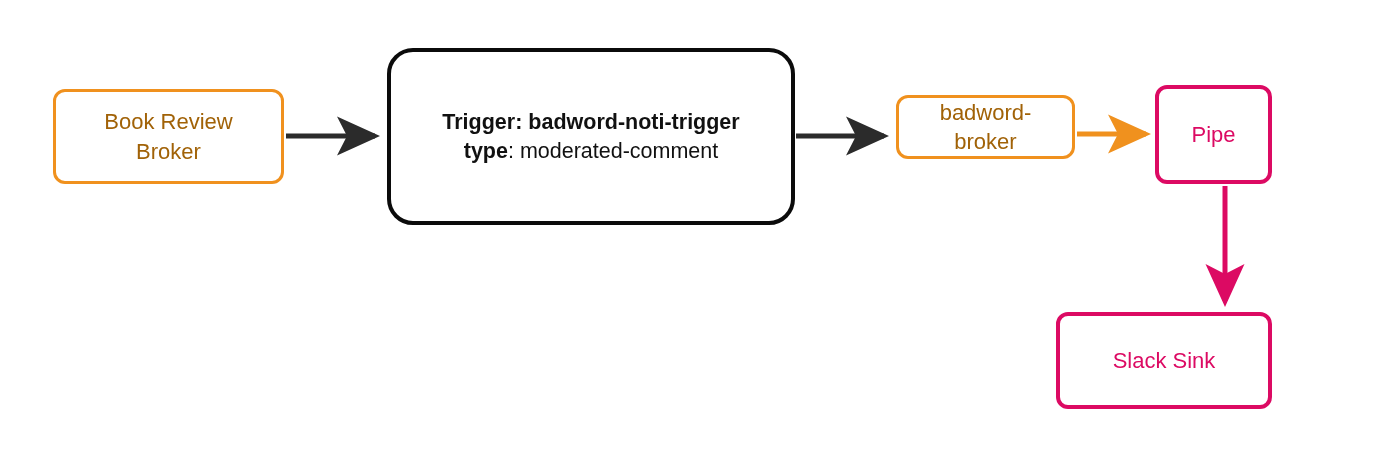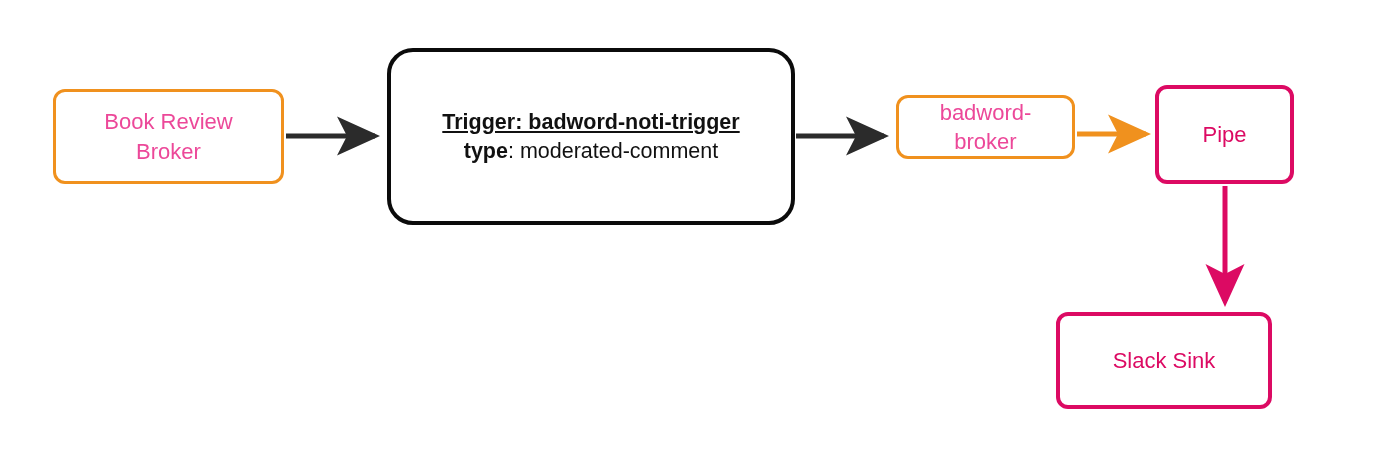--- a/index.html
+++ b/index.html
@@ -38,21 +38,21 @@
   .node-label {
     display: block;
     width: 100%;
     padding: 0 6px;
     box-sizing: border-box;
   }
   
   .node.orange {
     border: 3px solid #F0911E;
     border-radius: 12px;
-    color: #ec4899;
+    color: #a16207;
     font-size: 22px;
   }
   
   .node.black {
     border: 4px solid #0b0b0b;
     border-radius: 26px;
     color: #111111;
     font-size: 21.5px;
   }
   
@@ -61,21 +61,21 @@
     border-radius: 12px;
     color: #DC0A63;
     font-size: 22px;
   }
   .trig-line {
     display: block;
     white-space: nowrap;
   }
   .trig-line b { font-weight: 700; }
   .trig-line span { font-weight: 400; }
-  .trig-line.all-bold { font-weight: 700; text-decoration: underline; }
+  .trig-line.all-bold { font-weight: 700; }
 </style>
 </head>
 <body>
 
 <div id="canvas">
 
   <svg class="edges" viewBox="0 0 1375 465">
     <defs>
       <marker id="arrow-dark" markerWidth="9" markerHeight="9" refX="7.6" refY="4.5" orient="auto" markerUnits="strokeWidth">
         <path d="M0,0.6 L8.6,4.5 L0,8.4 L2,4.5 Z" fill="#2b2b2b"></path>
@@ -115,21 +115,21 @@
     </span>
   </div>
 
   <div class="node orange" style="left:896px; top:95px; width:179px; height:64px;">
     <span class="node-label">
       <span class="trig-line">badword-</span>
       <span class="trig-line">broker</span>
     </span>
   </div>
 
-  <div class="node pink" style="left:1155px; top:85px; width:139px; height:99px;">
+  <div class="node pink" style="left:1155px; top:85px; width:117px; height:99px;">
     <span class="node-label">Pipe</span>
   </div>
 
   <div class="node pink" style="left:1056px; top:312px; width:216px; height:97px;">
     <span class="node-label">Slack Sink</span>
   </div>
 
 </div>
 
 </body></html>

